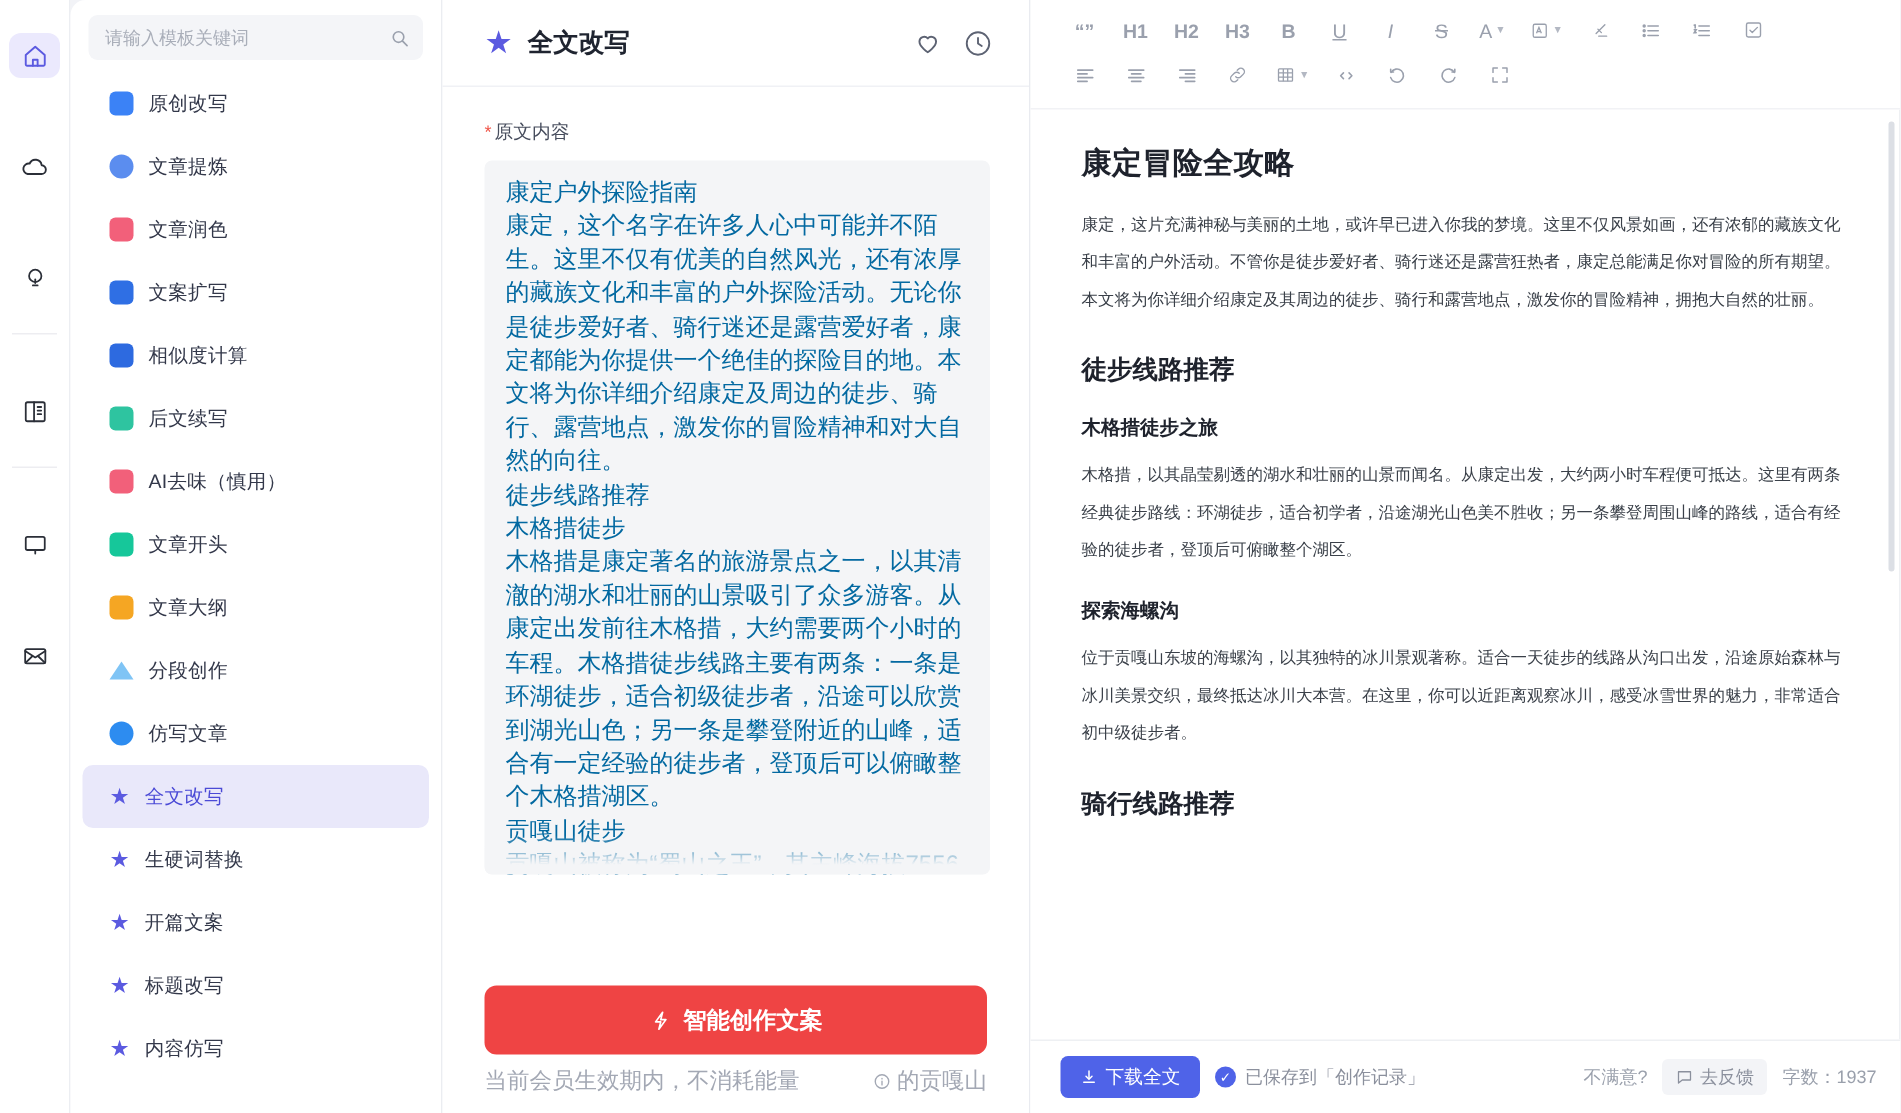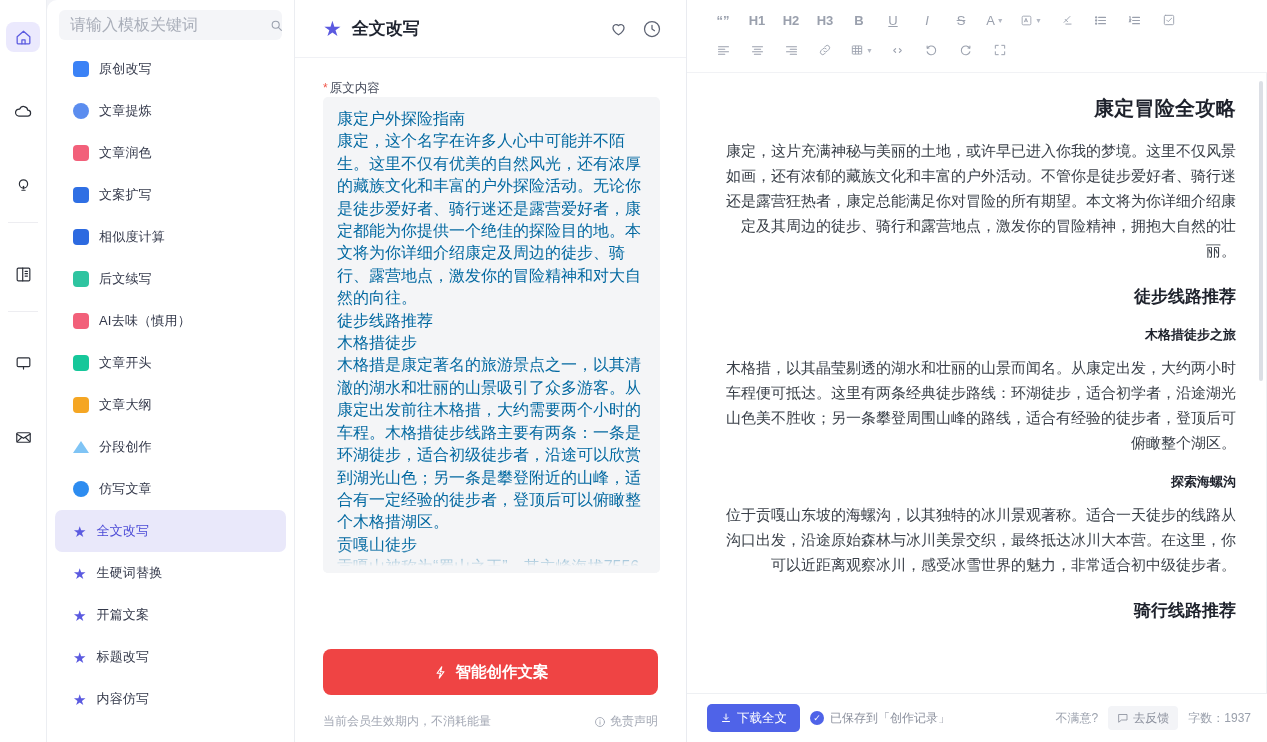--- a/index.html
+++ b/index.html
@@ -34,21 +34,21 @@
     display: flex; flex-direction: column;
     border-top-left-radius: 10px;
   }
   .tpl-search-wrap { padding: 10px 12px 4px 12px; }
   .tpl-search {
     height: 30px; background: #f4f5f8; border-radius: 6px;
     display: flex; align-items: center; padding: 0 9px 0 11px;
   }
   .tpl-search input {
     flex: 1; border: 0; outline: 0; background: transparent;
-    font-size: 16px; color: #6d28d9;
+    font-size: 12px; color: #6d28d9;
     font-family: Liberation Serif, serif;
   }
   .tpl-search input::placeholder { color: #a9aeb9; }
   .tpl-list { flex: 1; overflow: hidden; padding: 4px 8px 0 8px; }
   .tpl-item {
     height: 42px; display: flex; align-items: center; gap: 10px;
     padding: 0 10px 0 18px; border-radius: 7px; cursor: pointer;
   }
   .tpl-item.active { background: #e9e8fa; }
   .tpl-ico {
@@ -67,21 +67,21 @@
     border-right: 1px solid #e9ebf0;
   }
   .mid-head {
     height: 58px; display: flex; align-items: center;
     padding: 0 22px 0 28px; border-bottom: 1px solid #f0f1f5; gap: 10px;
   }
   .mid-star { font-size: 21px; color: #5b5ae0; line-height: 1; }
   .mid-title { font-size: 17px; font-weight: bold; color: #1f2430; flex: 1; }
   .head-ico { width: 24px; height: 24px; display: flex; align-items: center; justify-content: center; color: #5d6373; }
   .mid-body { flex: 1; overflow: hidden; padding: 22px 26px 0 28px; }
-  .field-label { font-size: 12.5px; color: #474d5d; }
+  .field-label { font-size: 12.5px; color: #474d5d; margin-bottom: 10px; }
   .req-dot { color: #f0564a; font-size: 12px; margin-right: 2px; }
   .orig-box {
     background: #f4f5f7; border-radius: 5px; padding: 11px 14px 11px 14px;
     height: 476px; overflow: hidden; position: relative;
   }
   .orig-text {
     font-size: 16px; line-height: 22.4px; color: #0369a1;
     white-space: pre-wrap; word-break: break-all;
   }
   .orig-fade {
@@ -90,21 +90,21 @@
   }
   .mid-foot { padding: 14px 28px 12px 28px; }
   .cta {
     height: 46px; width: 100%; border: 0; border-radius: 8px;
     background: #ef4444; color: #fff; font-size: 15.5px; font-weight: bold;
     display: flex; align-items: center; justify-content: center; gap: 8px;
     cursor: pointer; font-family: "Liberation Sans", "DejaVu Sans", sans-serif;
   }
   .foot-row {
     display: flex; align-items: center; justify-content: space-between;
-    margin-top: 18px; font-size: 12px; color: #a3a8b4;
+    margin-top: 8px; font-size: 15px; color: #a3a8b4;
   }
   .foot-right { display: flex; align-items: center; gap: 4px; }
 
   
   .right {
     flex: 1; height: 742px; display: flex; flex-direction: column;
     background: #ffffff; padding: 0; min-width: 0;
   }
   .tb {
     padding: 6px 12px 2px 22px; display: flex; flex-wrap: wrap;
@@ -116,26 +116,26 @@
   .tb-btn {
     min-width: 28px; height: 28px; padding: 0 5px; border-radius: 5px;
     display: flex; align-items: center; justify-content: center;
     color: #9aa0ad; font-size: 13px; cursor: pointer; user-select: none;
   }
   .tb-btn b { font-weight: bold; }
   .tb-caret { font-size: 7px; margin-left: 2px; color: #b3b8c3; }
   .doc-wrap { flex: 1; overflow: hidden; position: relative; }
   .doc {
     padding: 22px 30px 16px 34px; height: 100%;
-    overflow: hidden; border-right: 1px solid #eef0f3; text-align: right;
+    overflow: hidden; border-right: 1px solid #eef0f3;
   }
   .doc h1 { font-size: 20px; color: #1e222c; margin-bottom: 16px; letter-spacing: .3px; }
   .doc h2 { font-size: 17px; color: #1e222c; margin: 22px 0 14px 0; }
   .doc h3 { font-size: 13px; color: #1e222c; margin: 18px 0 11px 0; }
-  .doc p { font-size: 15px; line-height: 25px; color: #3a4049; margin-bottom: 4px; }
+  .doc p { font-size: 11px; line-height: 25px; color: #3a4049; margin-bottom: 4px; }
   .scrollbar {
     position: absolute; right: 4px; top: 8px; width: 4px; height: 300px;
     background: #dcdfe5; border-radius: 3px;
   }
   .bottom-bar {
     height: 49px; display: flex; align-items: center;
     padding: 0 16px 0 20px; gap: 10px; border-top: 1px solid #eef0f3;
     background: #fff;
   }
   .dl-btn {
@@ -354,21 +354,21 @@
       </button>
       <div class="foot-row">
         <span>当前会员生效期内，不消耗能量</span>
         <span class="foot-right">
           <span>
             <svg width="12" height="12" viewBox="0 0 24 24" fill="none" stroke="#a3a8b4" stroke-width="1.8" stroke-linecap="round">
                 <circle cx="12" cy="12" r="9"></circle>
                 <path d="M12 8v.5M12 11.5v5"></path>
               </svg>
           </span>
-          <span>免责声明</span>
+          <span>的贡嘎山</span>
         </span>
       </div>
     </div>
   </div>
 
   <div class="right">
     <div class="tb">
       <div class="tb-row">
         <div class="tb-btn">
             <b>“”</b>

